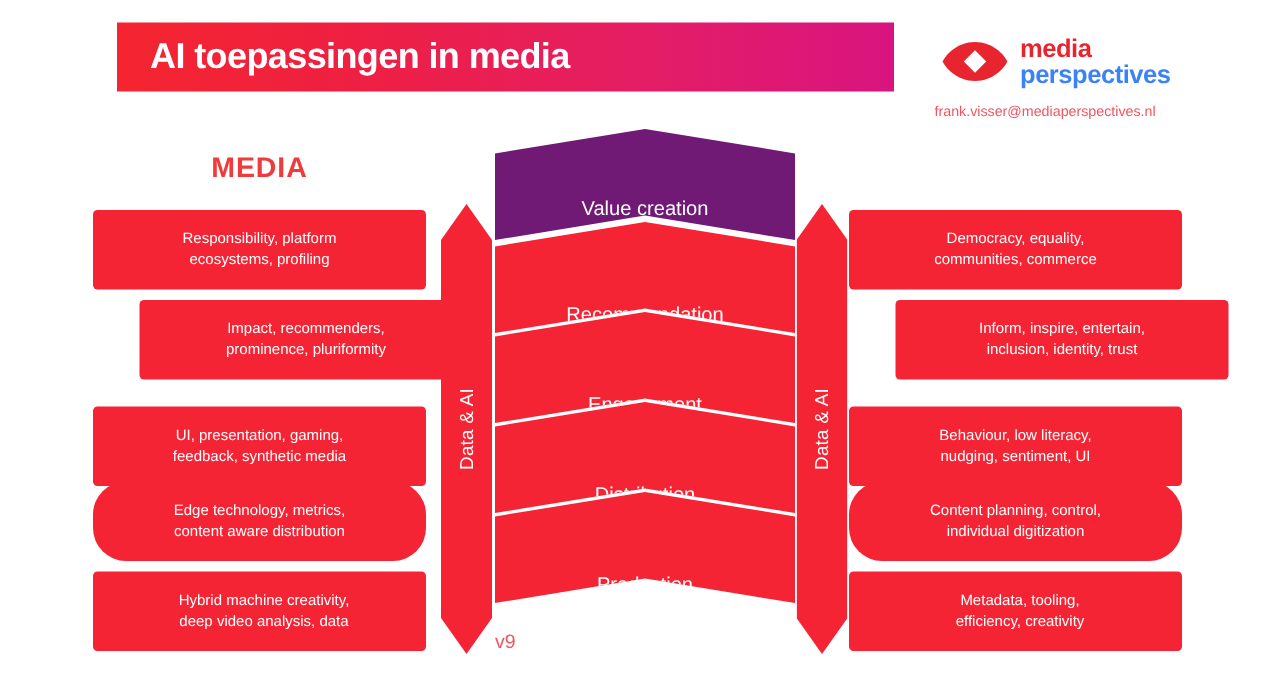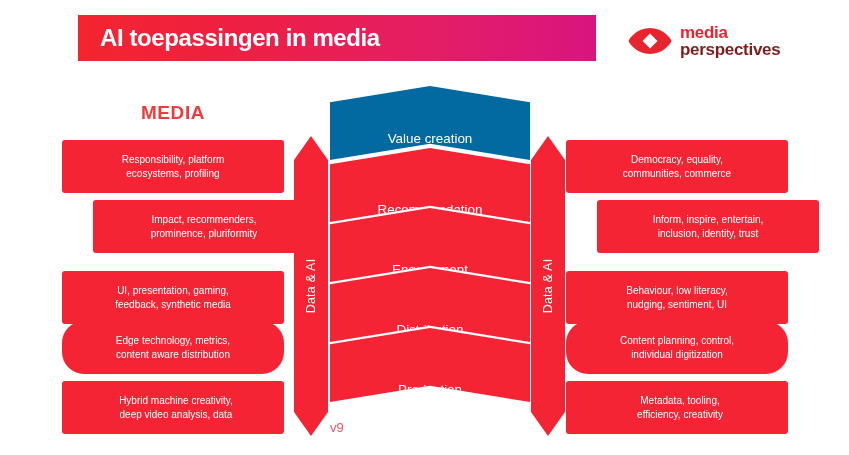--- a/index.html
+++ b/index.html
@@ -21,21 +21,21 @@
   .title-text{
     color:#ffffff;font-size:24px;font-weight:bold;letter-spacing:-0.4px;
     padding-left:22px;white-space:nowrap;
   }
 
   
   .logo-wrap{position:absolute;left:628px;top:20px;width:180px;height:42px;display:flex;align-items:center;}
   .logo-mark{width:44px;height:30px;flex:0 0 auto;}
   .logo-words{margin-left:8px;line-height:1.02;}
   .logo-line1{color:#e8252f;font-size:17px;font-weight:bold;letter-spacing:-0.3px;}
-  .logo-line2{color:#7f1d1d;font-size:17px;font-weight:bold;letter-spacing:-0.3px;}
+  .logo-line2{color:#3b82f6;font-size:17px;font-weight:bold;letter-spacing:-0.3px;}
   .email{
     position:absolute;left:623px;top:69px;width:190px;
     color:#ef5560;font-size:9.5px;text-align:left;white-space:nowrap;
   }
 
   
   .col-head{
     position:absolute;color:#ef3b3b;font-size:19px;font-weight:bold;
     letter-spacing:0.6px;text-align:center;
   }
@@ -75,21 +75,21 @@
   #chev-stack{position:absolute;left:330px;top:86px;width:200px;height:356px;}
   .chev{
     position:absolute;left:0;width:200px;
     clip-path:polygon(0% 22%,50% 0%,100% 22%,100% 100%,50% 78%,0% 100%);
     display:flex;align-items:flex-end;justify-content:center;
   }
   .chev-lbl{
     color:#ffffff;font-size:13.4px;text-align:center;white-space:nowrap;
     padding-bottom:5px;
   }
-  #chev0{top:0px;height:74px;background:#0369a1;}
+  #chev0{top:0px;height:74px;background:#701a75;}
   #chev1{top:62px;height:74px;background:#f42434;}
   #chev2{top:122px;height:74px;background:#f42434;}
   #chev3{top:182px;height:74px;background:#f42434;}
   #chev4{top:242px;height:74px;background:#f42434;}
   #chev0 .chev-lbl{padding-bottom:14px;}
 
   .version{
     position:absolute;left:330px;top:420px;width:200px;text-align:left;
     color:#ef5560;font-size:13px;
   }
@@ -106,20 +106,21 @@
   <div class="logo-wrap">
     <svg class="logo-mark" viewBox="0 0 44 30">
       <path d="M22 2 C34 2 42 11 43.5 15 C42 19 34 28 22 28 C10 28 2 19 0.5 15 C2 11 10 2 22 2 Z" fill="#e8252f"></path>
       <path d="M22 7.5 L29.5 15 L22 22.5 L14.5 15 Z" fill="#ffffff"></path>
     </svg>
     <div class="logo-words">
       <div class="logo-line1">media</div>
       <div class="logo-line2">perspectives</div>
     </div>
   </div>
+  <div class="email">frank.visser@mediaperspectives.nl</div>
 
   <div class="col-head" id="head-media">MEDIA</div>
 
   <div class="left-col">
     <div class="box r0">
         <span class="box-txt">Responsibility, platform
 ecosystems, profiling</span>
       </div>
     <div class="box r1">
         <span class="box-txt">Impact, recommenders,

